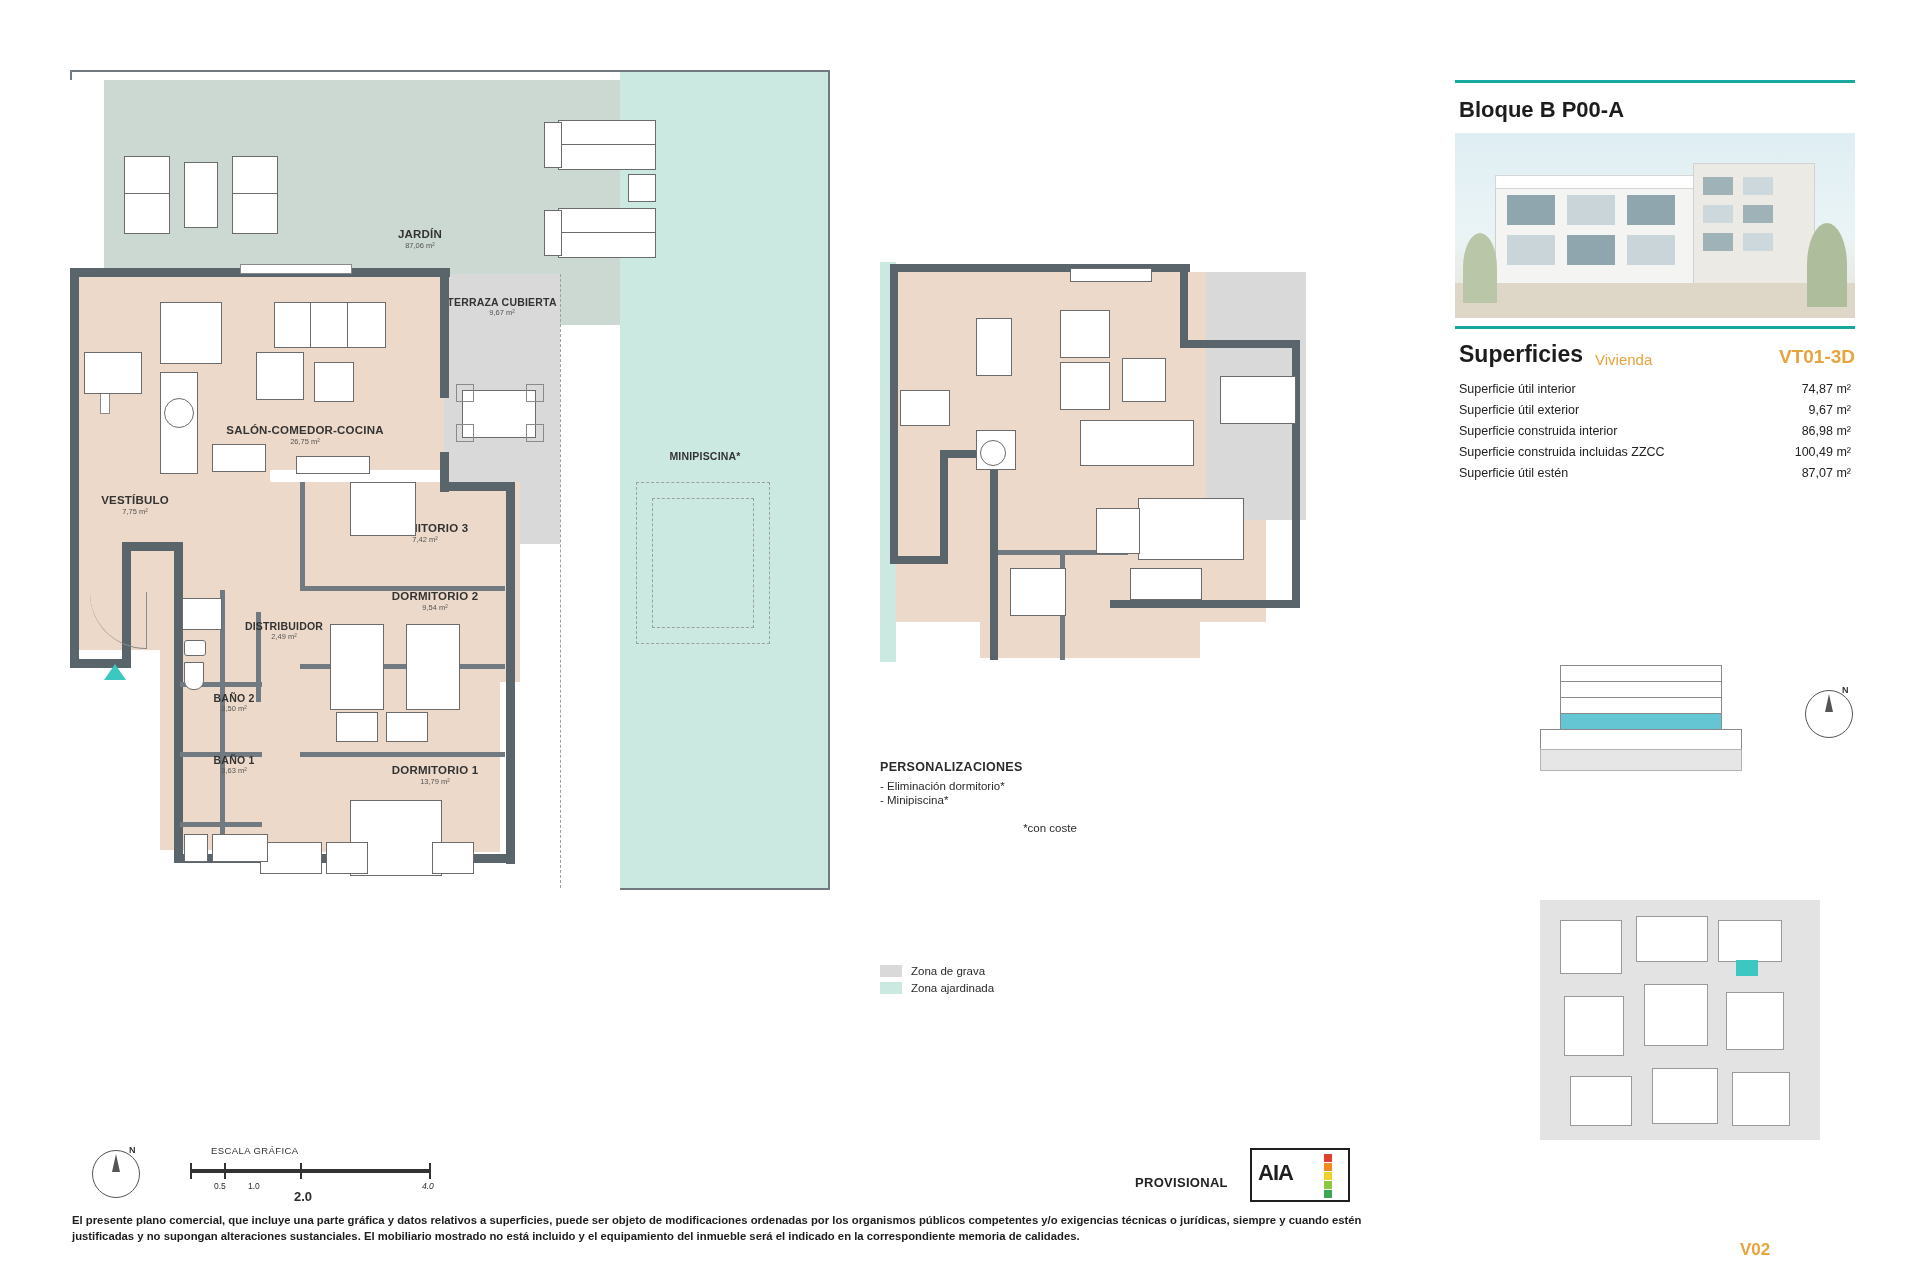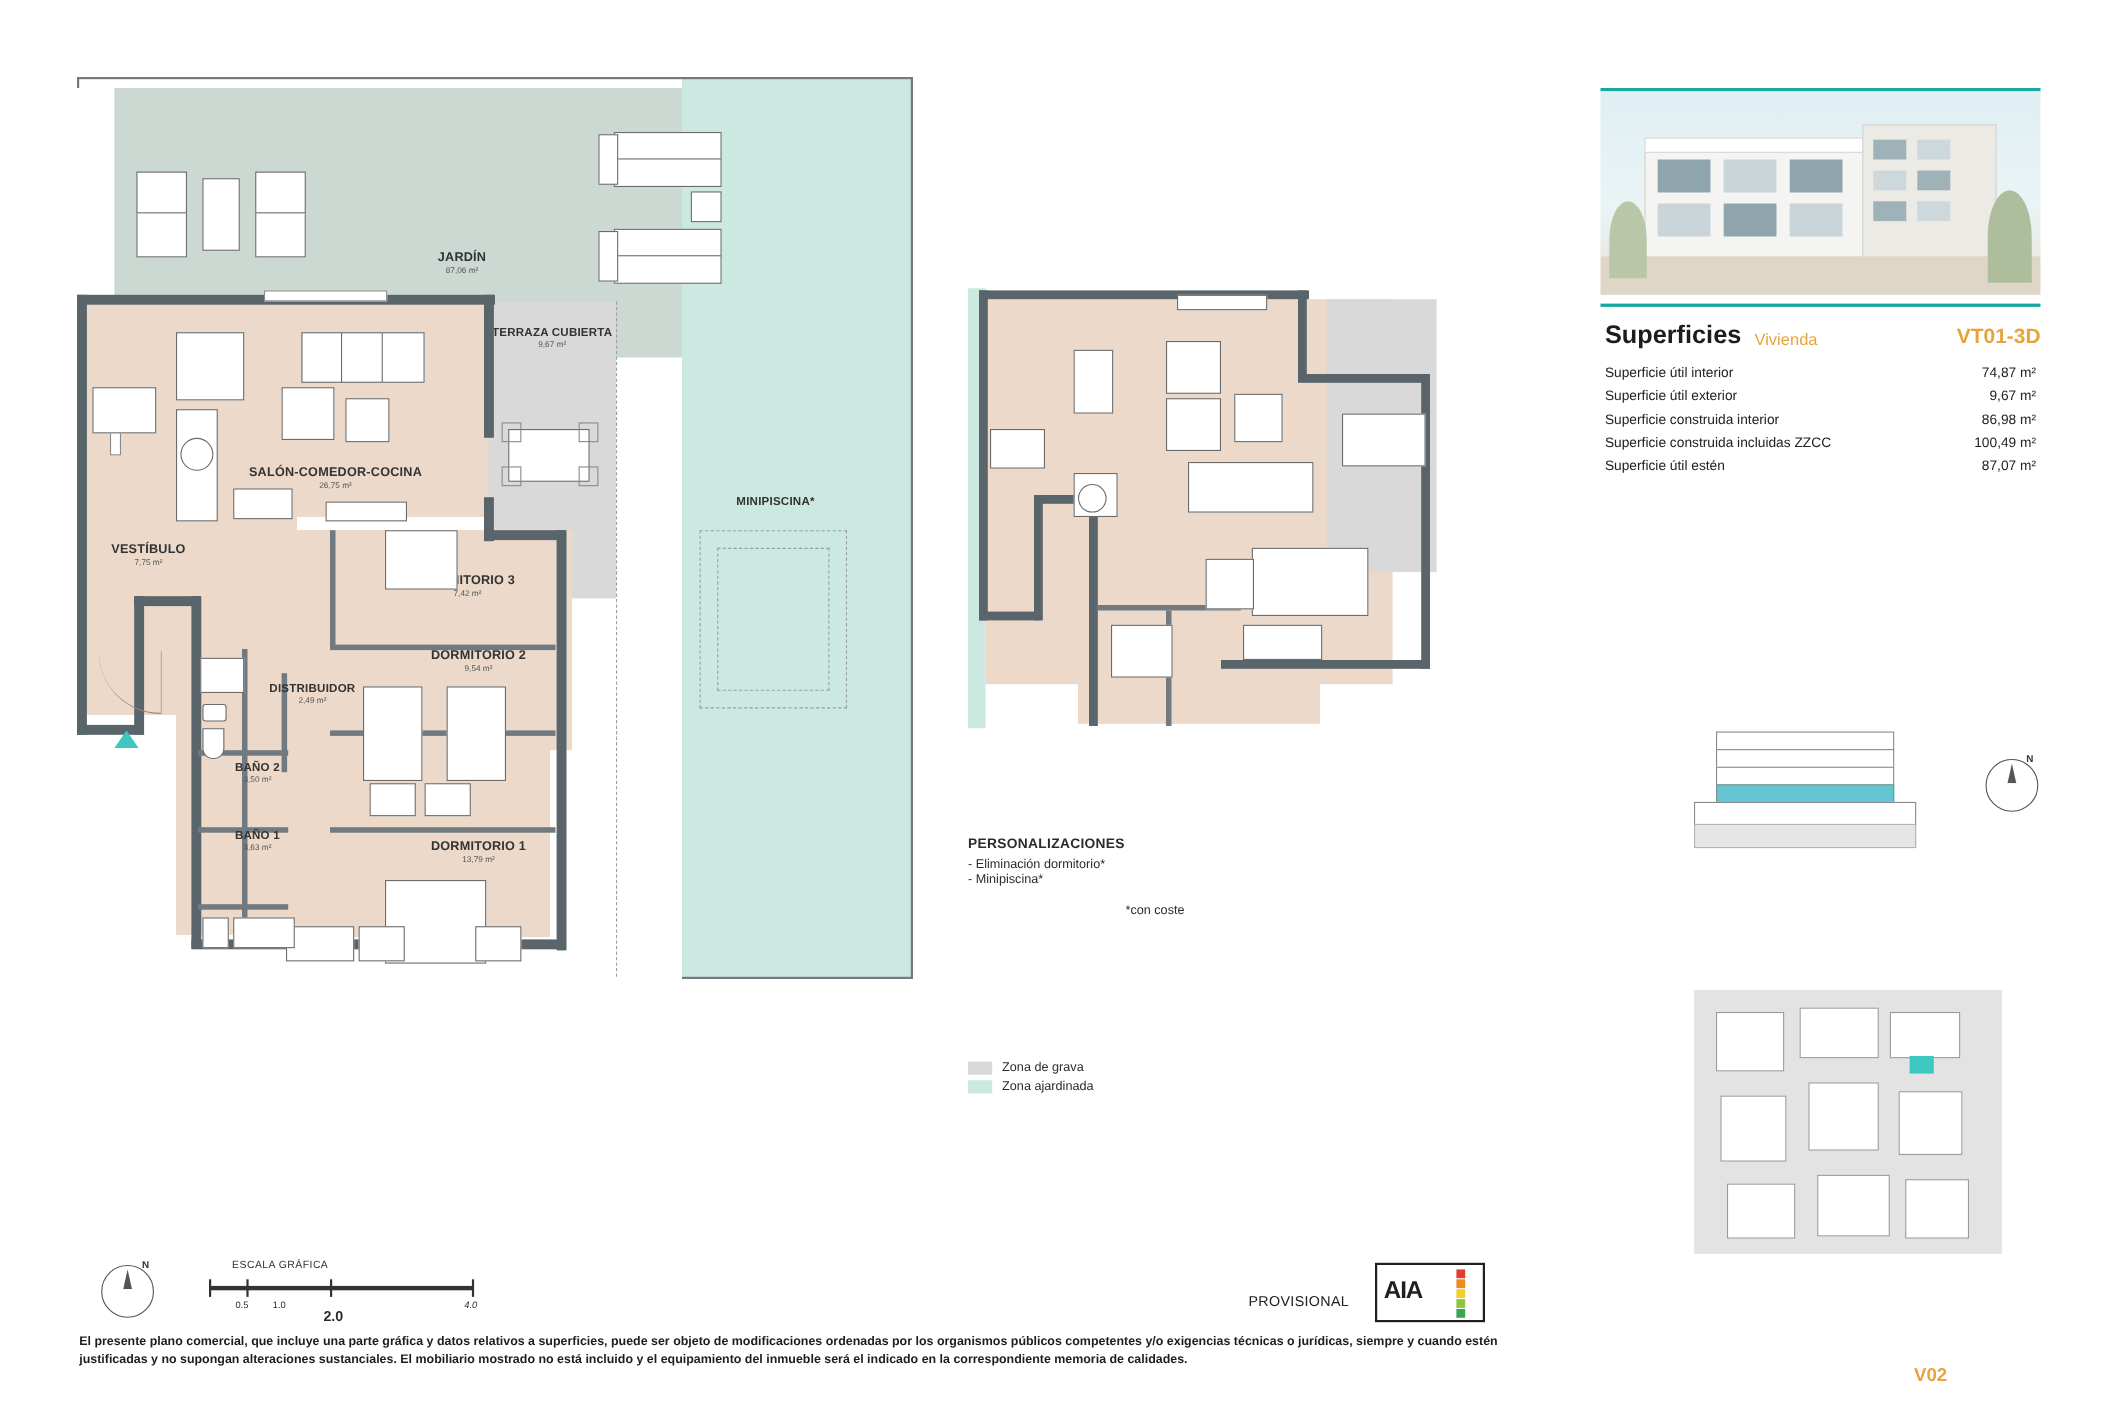--- a/index.html
+++ b/index.html
@@ -55,21 +55,21 @@
   .pers p{font-size:11.5px;margin:2px 0;}
   .legend{position:absolute;left:880px;top:965px;}
   .legend-row{display:flex;align-items:center;gap:9px;margin-bottom:5px;}
   .swatch{width:22px;height:12px;display:inline-block;}
   .legend-row span.t{font-size:11.5px;}
 
   
   .footer{position:absolute;left:72px;top:1212px;width:1300px;font-size:11.3px;line-height:1.45;color:#1d1d1d;font-weight:700;}
   .scale-block{position:absolute;left:190px;top:1145px;}
   .scale-title{font-size:9.5px;letter-spacing:.4px;color:#333;margin-left:21px;}
-  .provisional{position:absolute;left:1135px;top:1175px;font-size:13px;font-weight:400;letter-spacing:.3px;color:#222;}
+  .provisional{position:absolute;left:1135px;top:1175px;font-size:13px;font-weight:700;letter-spacing:.3px;color:#222;}
   .vcode{position:absolute;left:1740px;top:1240px;font-size:17px;font-weight:700;color:#e8a33d;}
 
   .compass{position:absolute;}
   .compass .ring{width:46px;height:46px;border:1.5px solid #555;border-radius:50%;position:relative;}
   .compass .needle{position:absolute;left:50%;top:3px;width:0;height:0;border-left:4px solid transparent;border-right:4px solid transparent;border-bottom:18px solid #555;transform:translateX(-50%);}
   .compass .needle2{position:absolute;left:50%;top:21px;width:0;height:0;border-left:4px solid transparent;border-right:4px solid transparent;border-top:18px solid #fff;transform:translateX(-50%);}
   .compass .n{position:absolute;left:36px;top:-6px;font-size:9px;font-weight:700;color:#333;}
 
   .sitemap{position:absolute;left:1540px;top:900px;width:280px;height:240px;background:#ececec;}
   .elev{position:absolute;left:1540px;top:665px;width:200px;height:110px;}
@@ -277,20 +277,21 @@
       <span class="t">Zona de grava</span>
     </div>
     <div class="legend-row">
       <span class="swatch" style="background:#cce9e1;"></span>
       <span class="t">Zona ajardinada</span>
     </div>
   </div>
 
   <div id="panel">
     <div class="panel-rule"></div>
+    <div class="panel-title">Bloque B P00-A</div>
 
     <div class="render">
       <div class="abs" style="left:40px;top:42px;width:250px;height:118px;background:#f4f4f2;border:1px solid #cfcfcf;"></div>
       <div class="abs" style="left:40px;top:42px;width:250px;height:12px;background:#ffffff;border:1px solid #d6d6d6;"></div>
       <div class="abs" style="left:52px;top:62px;width:48px;height:30px;background:#8fa6ae;"></div>
       <div class="abs" style="left:112px;top:62px;width:48px;height:30px;background:#c9d5d9;"></div>
       <div class="abs" style="left:172px;top:62px;width:48px;height:30px;background:#8fa6ae;"></div>
       <div class="abs" style="left:52px;top:102px;width:48px;height:30px;background:#c9d5d9;"></div>
       <div class="abs" style="left:112px;top:102px;width:48px;height:30px;background:#8fa6ae;"></div>
       <div class="abs" style="left:172px;top:102px;width:48px;height:30px;background:#c9d5d9;"></div>

